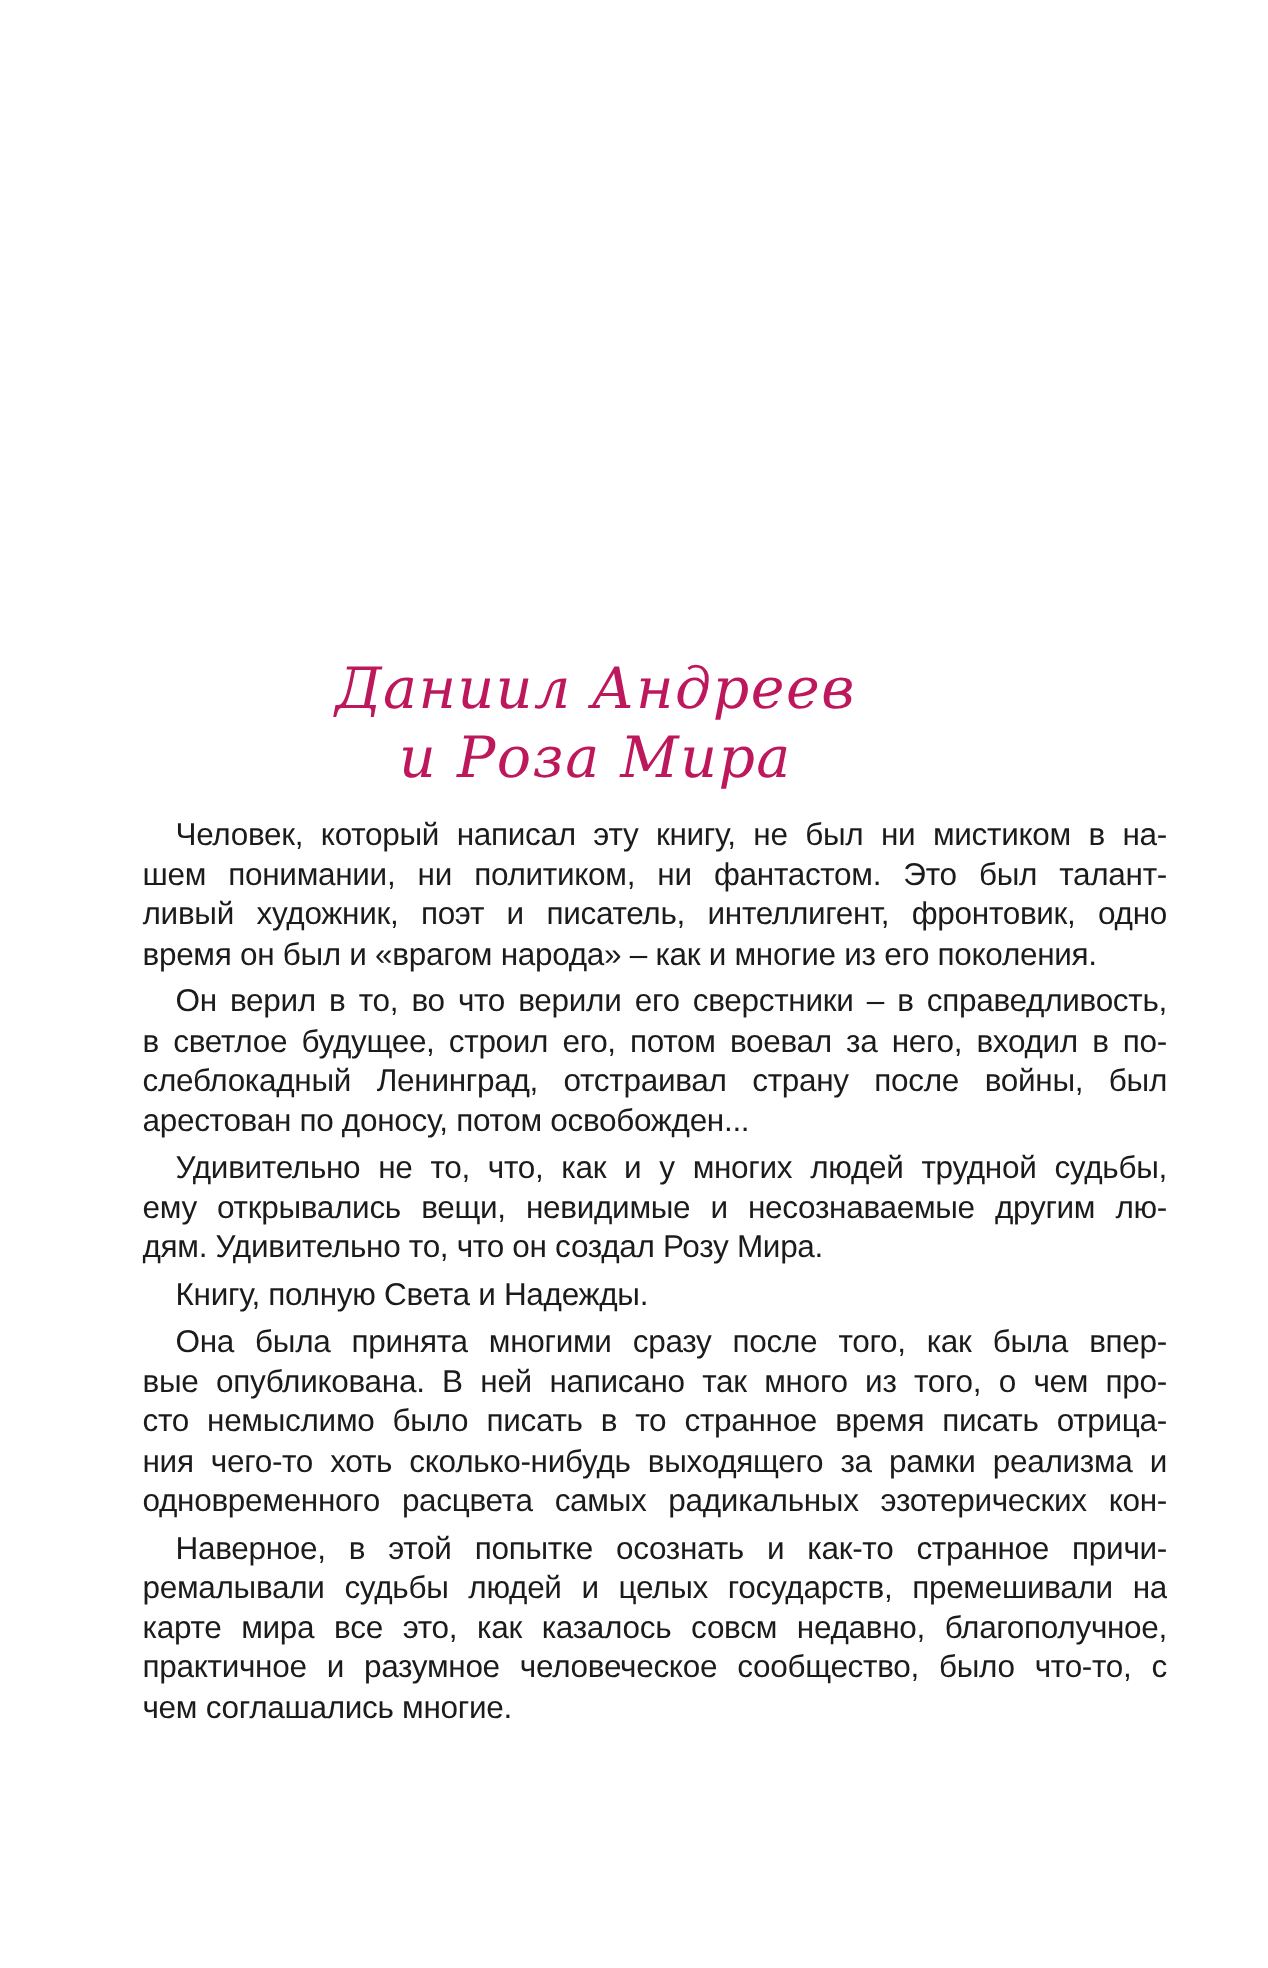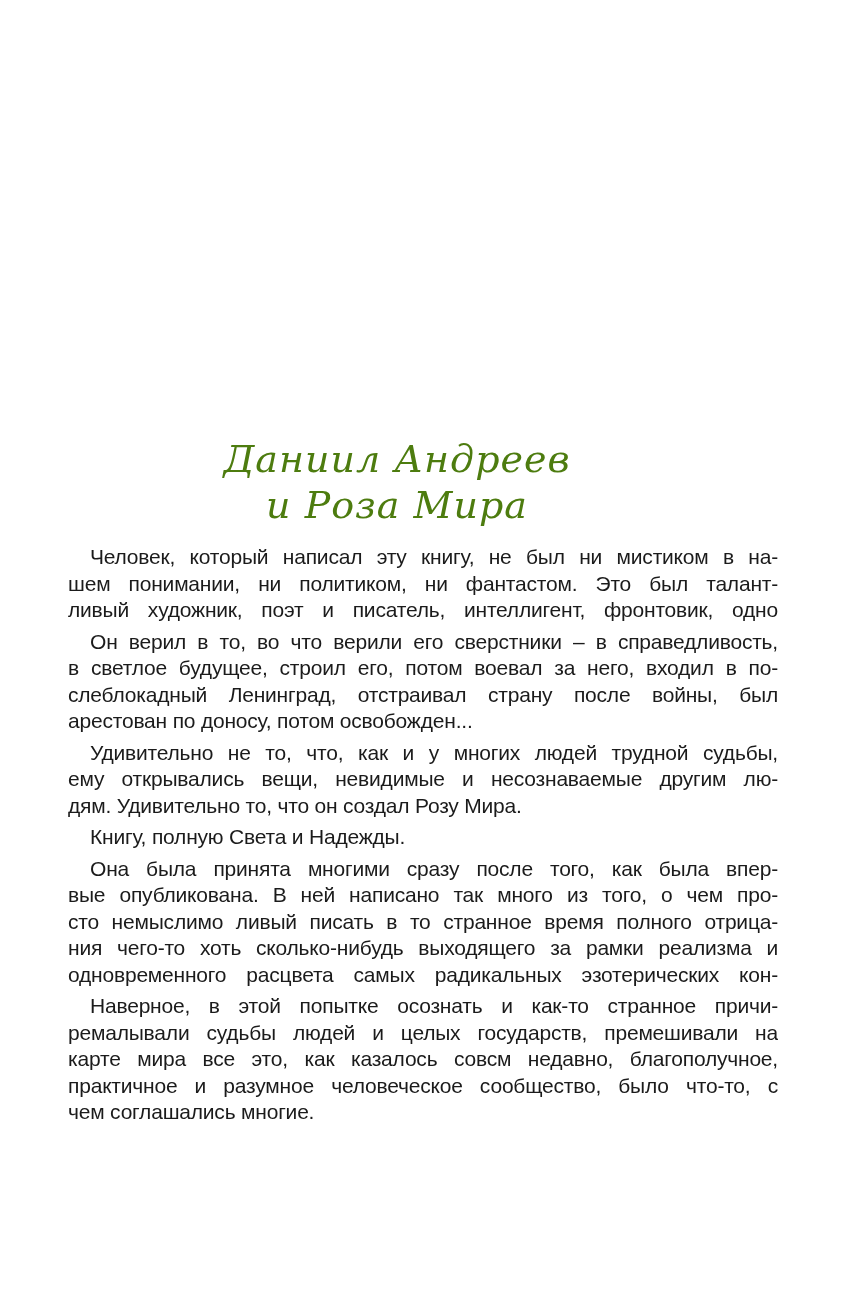--- a/index.html
+++ b/index.html
@@ -24,37 +24,38 @@
     padding-top: 436px;
     box-sizing: content-box;
   }
   .chapter-title {
     text-align: center;
     padding-right: 52px;
     font-family: "DejaVu Serif", "Liberation Serif", serif;
     font-style: italic;
     font-size: 38px;
     line-height: 46px;
-    color: #4d7c0f;
+    color: #be185d;
     letter-spacing: 1px;
   }
   .body-text {
     margin-top: 16px;
     font-size: 21px;
     line-height: 26.5px;
     letter-spacing: -0.2px;
   }
   .para {
     margin: 0 0 5px 0;
   }
   .line {
     text-align: justify;
     text-align-last: justify;
     overflow: hidden;
     white-space: normal;
+    margin-left: 27px;
   }
   .line.first {
     padding-left: 22px;
   }
   .line.last {
     text-align-last: left;
   }
 </style>
 </head>
 <body>
@@ -63,39 +64,40 @@
   <div class="content">
     <div class="chapter-title">
       <div>Даниил Андреев</div>
       <div>и Роза Мира</div>
     </div>
     <div class="body-text">
         <div class="para">
           <div class="line first">Человек, который написал эту книгу, не был ни мистиком в на-</div>
           <div class="line">шем понимании, ни политиком, ни фантастом. Это был талант-</div>
           <div class="line">ливый художник, поэт и писатель, интеллигент, фронтовик, одно</div>
+          <div class="line last">время он был и «врагом народа» – как и многие из его поколения.</div>
         </div>
         <div class="para">
           <div class="line first">Он верил в то, во что верили его сверстники – в справедливость,</div>
           <div class="line">в светлое будущее, строил его, потом воевал за него, входил в по-</div>
           <div class="line">слеблокадный Ленинград, отстраивал страну после войны, был</div>
           <div class="line last">арестован по доносу, потом освобожден...</div>
         </div>
         <div class="para">
           <div class="line first">Удивительно не то, что, как и у многих людей трудной судьбы,</div>
           <div class="line">ему открывались вещи, невидимые и несознаваемые другим лю-</div>
           <div class="line last">дям. Удивительно то, что он создал Розу Мира.</div>
         </div>
         <div class="para">
           <div class="line first last">Книгу, полную Света и Надежды.</div>
         </div>
         <div class="para">
           <div class="line first">Она была принята многими сразу после того, как была впер-</div>
           <div class="line">вые опубликована. В ней написано так много из того, о чем про-</div>
-          <div class="line">сто немыслимо ливый писать в то странное время полного отрица-</div>
+          <div class="line">сто немыслимо было писать в то странное время писать отрица-</div>
           <div class="line">ния чего-то хоть сколько-нибудь выходящего за рамки реализма и</div>
           <div class="line">одновременного расцвета самых радикальных эзотерических кон-</div>
         </div>
         <div class="para">
           <div class="line first">Наверное, в этой попытке осознать и как-то странное причи-</div>
           <div class="line">ремалывали судьбы людей и целых государств, премешивали на</div>
           <div class="line">карте мира все это, как казалось совсм недавно, благополучное,</div>
           <div class="line">практичное и разумное человеческое сообщество, было что-то, с</div>
           <div class="line last">чем соглашались многие.</div>
         </div>

